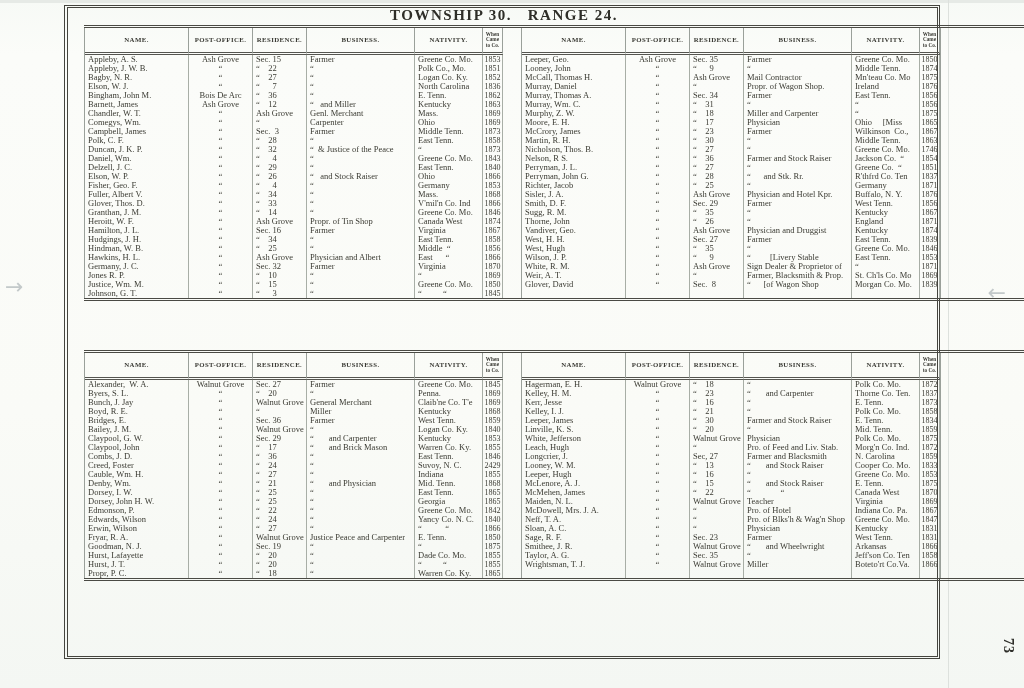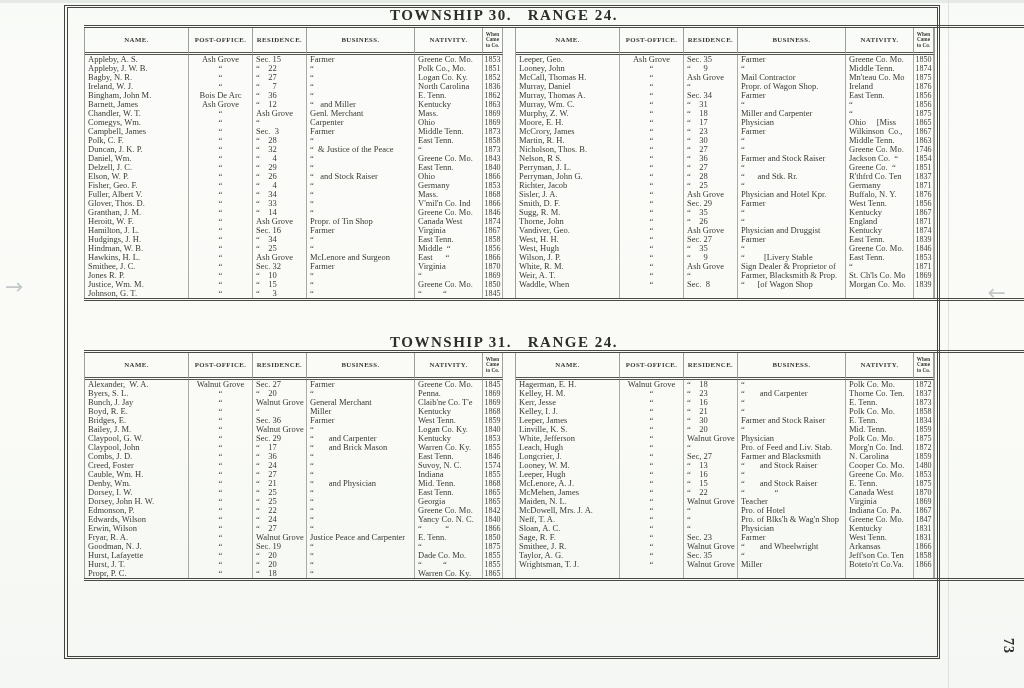--- a/index.html
+++ b/index.html
@@ -36,21 +36,21 @@
   .t1{top:25px;}
   .t2{top:350px;}
   .half{
     display:grid;
     grid-template-columns:104px 64px 54px 108px 68px 20px;
     grid-template-rows:27px;
     grid-auto-rows:9px;
     box-sizing:border-box;
   }
   .half.lefthalf{border-left:1px solid #9aa09a;}
-  .half.righthalf{border-left:1px solid #9aa09a;margin-left:12px;border-right:1px solid #9aa09a;}
+  .half.righthalf{border-left:1px solid #9aa09a;margin-left:18px;border-right:1px solid #9aa09a;}
   .hcell{
     border-right:1px solid #9aa09a;border-bottom:3px double #555550;
     display:flex;align-items:center;justify-content:center;text-align:center;
     font-weight:700;font-size:6.8px;letter-spacing:.4px;color:#3a3a34;
     box-sizing:border-box;overflow:hidden;line-height:1.1;
   }
   .hcell.c5{font-size:5.2px;letter-spacing:0;line-height:1.05;padding:0 1px;}
   .cell{
     border-right:1px solid #a8aea6;
     font-size:8.5px;line-height:9px;white-space:pre;overflow:hidden;
@@ -98,21 +98,21 @@
         <div class="cell c2">“    22</div>
         <div class="cell c3">“</div>
         <div class="cell c4">Polk Co., Mo.</div>
         <div class="cell c5">1851</div>
         <div class="cell c0">Bagby, N. R.</div>
         <div class="cell c1">“</div>
         <div class="cell c2">“    27</div>
         <div class="cell c3">“</div>
         <div class="cell c4">Logan Co. Ky.</div>
         <div class="cell c5">1852</div>
-        <div class="cell c0">Ireland, W. J.</div>
+        <div class="cell c0">Elson, W. J.</div>
         <div class="cell c1">“</div>
         <div class="cell c2">“      7</div>
         <div class="cell c3">“</div>
         <div class="cell c4">North Carolina</div>
         <div class="cell c5">1836</div>
         <div class="cell c0">Bingham, John M.</div>
         <div class="cell c1">Bois De Arc</div>
         <div class="cell c2">“    36</div>
         <div class="cell c3">“</div>
         <div class="cell c4">E. Tenn.</div>
@@ -215,24 +215,24 @@
         <div class="cell c5">1858</div>
         <div class="cell c0">Hindman, W. B.</div>
         <div class="cell c1">“</div>
         <div class="cell c2">“    25</div>
         <div class="cell c3">“</div>
         <div class="cell c4">Middle  “</div>
         <div class="cell c5">1856</div>
         <div class="cell c0">Hawkins, H. L.</div>
         <div class="cell c1">“</div>
         <div class="cell c2">Ash Grove</div>
-        <div class="cell c3">McLenore and Surgeon</div>
+        <div class="cell c3">Physician and Albert</div>
         <div class="cell c4">East      “</div>
         <div class="cell c5">1866</div>
-        <div class="cell c0">Smithee, J. C.</div>
+        <div class="cell c0">Germany, J. C.</div>
         <div class="cell c1">“</div>
         <div class="cell c2">Sec. 32</div>
         <div class="cell c3">Farmer</div>
         <div class="cell c4">Virginia</div>
         <div class="cell c5">1870</div>
         <div class="cell c0">Jones R. P.</div>
         <div class="cell c1">“</div>
         <div class="cell c2">“    10</div>
         <div class="cell c3">“</div>
         <div class="cell c4">“</div>
@@ -400,36 +400,35 @@
         <div class="cell c2">Ash Grove</div>
         <div class="cell c3">Sign Dealer &amp; Proprietor of</div>
         <div class="cell c4">“</div>
         <div class="cell c5">1871</div>
         <div class="cell c0">Weir, A. T.</div>
         <div class="cell c1">“</div>
         <div class="cell c2">“</div>
         <div class="cell c3">Farmer, Blacksmith &amp; Prop.</div>
         <div class="cell c4">St. Ch'ls Co. Mo</div>
         <div class="cell c5">1869</div>
-        <div class="cell c0">Waddle, When</div>
+        <div class="cell c0">Glover, David</div>
         <div class="cell c1">“</div>
         <div class="cell c2">Sec.  8</div>
         <div class="cell c3">“      [of Wagon Shop</div>
         <div class="cell c4">Morgan Co. Mo.</div>
         <div class="cell c5">1839</div>
         <div class="cell c0"></div>
         <div class="cell c1"></div>
         <div class="cell c2"></div>
         <div class="cell c3"></div>
         <div class="cell c4"></div>
         <div class="cell c5"></div>
       </div>
   </div>
 
-  <div class="title t2title">TOWNSHIP 31.   RANGE 24.</div>
   <div class="ttable t2">
     <div class="half lefthalf" id="t1L">
         <div class="hcell c0">NAME.</div>
         <div class="hcell c1">POST-OFFICE.</div>
         <div class="hcell c2">RESIDENCE.</div>
         <div class="hcell c3">BUSINESS.</div>
         <div class="hcell c4">NATIVITY.</div>
         <div class="hcell c5">When Came to Co.</div>
         <div class="cell c0">Alexander,  W. A.</div>
         <div class="cell c1">Walnut Grove</div>
@@ -483,21 +482,21 @@
         <div class="cell c1">“</div>
         <div class="cell c2">“    36</div>
         <div class="cell c3">“</div>
         <div class="cell c4">East Tenn.</div>
         <div class="cell c5">1846</div>
         <div class="cell c0">Creed, Foster</div>
         <div class="cell c1">“</div>
         <div class="cell c2">“    24</div>
         <div class="cell c3">“</div>
         <div class="cell c4">Suvoy, N. C.</div>
-        <div class="cell c5">1574</div>
+        <div class="cell c5">2429</div>
         <div class="cell c0">Cauble, Wm. H.</div>
         <div class="cell c1">“</div>
         <div class="cell c2">“    27</div>
         <div class="cell c3">“</div>
         <div class="cell c4">Indiana</div>
         <div class="cell c5">1855</div>
         <div class="cell c0">Denby, Wm.</div>
         <div class="cell c1">“</div>
         <div class="cell c2">“    21</div>
         <div class="cell c3">“       and Physician</div>
@@ -623,21 +622,21 @@
         <div class="cell c1">“</div>
         <div class="cell c2">Sec, 27</div>
         <div class="cell c3">Farmer and Blacksmith</div>
         <div class="cell c4">N. Carolina</div>
         <div class="cell c5">1859</div>
         <div class="cell c0">Looney, W. M.</div>
         <div class="cell c1">“</div>
         <div class="cell c2">“    13</div>
         <div class="cell c3">“       and Stock Raiser</div>
         <div class="cell c4">Cooper Co. Mo.</div>
-        <div class="cell c5">1480</div>
+        <div class="cell c5">1833</div>
         <div class="cell c0">Leeper, Hugh</div>
         <div class="cell c1">“</div>
         <div class="cell c2">“    16</div>
         <div class="cell c3">“</div>
         <div class="cell c4">Greene Co. Mo.</div>
         <div class="cell c5">1853</div>
         <div class="cell c0">McLenore, A. J.</div>
         <div class="cell c1">“</div>
         <div class="cell c2">“    15</div>
         <div class="cell c3">“       and Stock Raiser</div>

